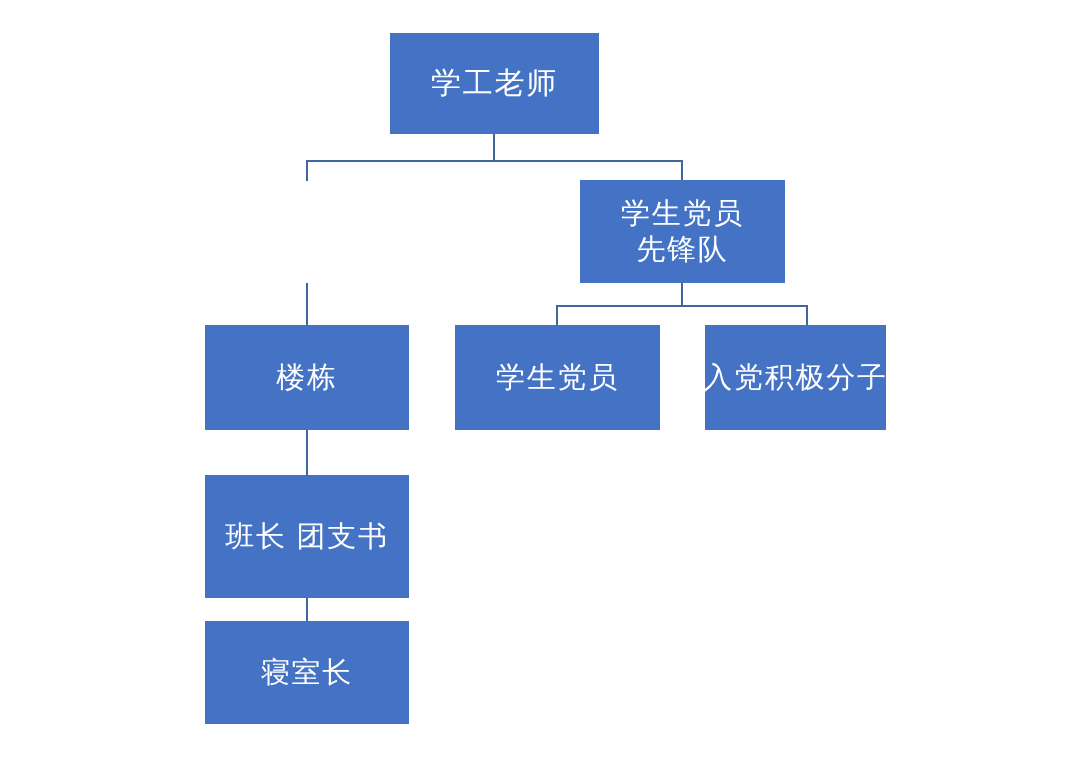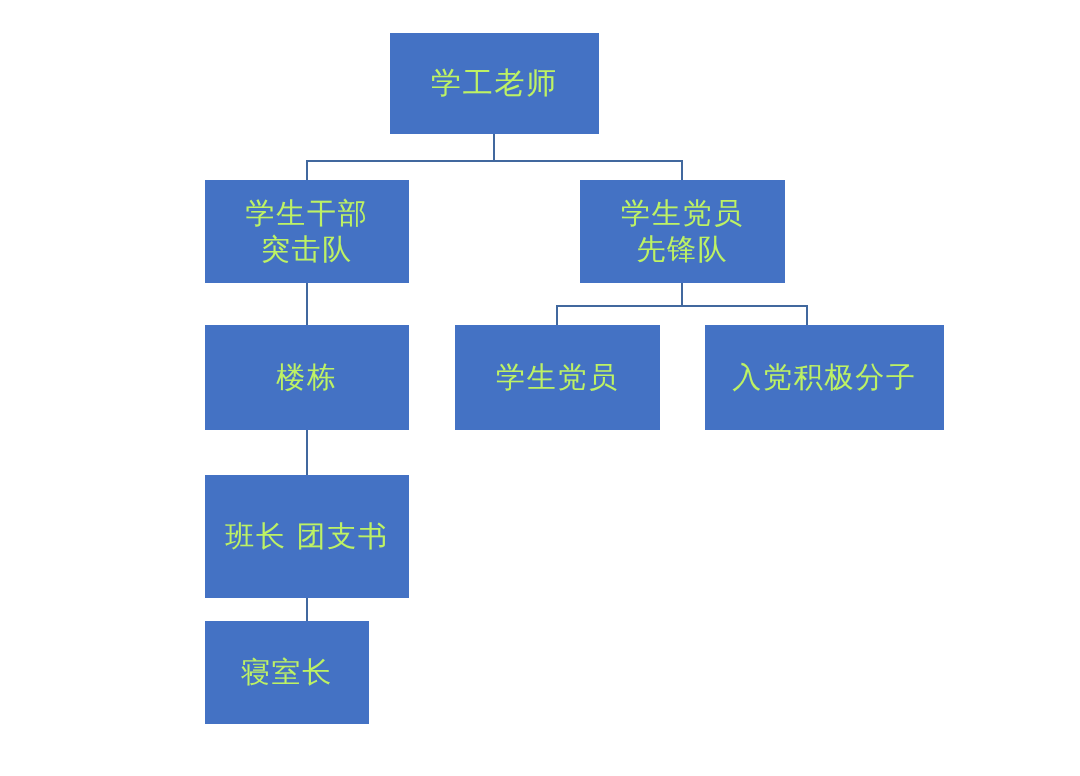--- a/index.html
+++ b/index.html
@@ -16,21 +16,21 @@
   #chart-canvas {
     position: relative;
     width: 1080px;
     height: 776px;
     background: #ffffff;
   }
   .node {
     position: absolute;
     box-sizing: border-box;
     background: #4472C4;
-    color: #bef264;
+    color: #ffffff;
     display: flex;
     flex-direction: column;
     align-items: center;
     justify-content: center;
     text-align: center;
     letter-spacing: 0.06em;
     line-height: 1.22;
     font-weight: 400;
     white-space: pre;
     user-select: none;
@@ -44,23 +44,23 @@
   }
   .connector.v { width: 2px; }
   .connector.h { height: 2px; }
 
   
   #node-root        { left: 390px; top: 33px;  width: 209px; height: 101px; font-size: 30px; }
   #node-cadre       { left: 205px; top: 180px; width: 204px; height: 103px; font-size: 29px; }
   #node-party       { left: 580px; top: 180px; width: 205px; height: 103px; font-size: 29px; }
   #node-building    { left: 205px; top: 325px; width: 204px; height: 105px; font-size: 29px; line-height: 1.55; }
   #node-member      { left: 455px; top: 325px; width: 205px; height: 105px; font-size: 29px; }
-  #node-activist    { left: 705px; top: 325px; width: 239px; height: 105px; font-size: 29px; }
+  #node-activist    { left: 705px; top: 325px; width: 181px; height: 105px; font-size: 29px; }
   #node-monitor     { left: 205px; top: 475px; width: 204px; height: 123px; font-size: 29px; }
-  #node-dorm        { left: 205px; top: 621px; width: 164px; height: 103px; font-size: 29px; }
+  #node-dorm        { left: 205px; top: 621px; width: 204px; height: 103px; font-size: 29px; }
 
   
   
   #conn-root-stem   { left: 493px; top: 134px; height: 27px; }
   #conn-root-bus    { left: 306px; top: 160px; width: 377px; }
   #conn-root-left   { left: 306px; top: 160px; height: 21px; }
   #conn-root-right  { left: 681px; top: 160px; height: 21px; }
 
   
   #conn-cadre-build { left: 306px; top: 283px; height: 43px; }
@@ -91,24 +91,20 @@
 
   <div class="connector v" id="conn-party-stem"></div>
   <div class="connector h" id="conn-party-bus"></div>
   <div class="connector v" id="conn-party-left"></div>
   <div class="connector v" id="conn-party-right"></div>
 
   <div class="node" id="node-root">
     <span class="line">学工老师</span>
   </div>
 
-  <div class="node" id="node-cadre">
-    <span class="line">学生干部</span>
-    <span class="line">突击队</span>
-  </div>
 
   <div class="node" id="node-party">
     <span class="line">学生党员</span>
     <span class="line">先锋队</span>
   </div>
 
   <div class="node" id="node-building">
     <span class="line">楼栋</span>
   </div>
 

